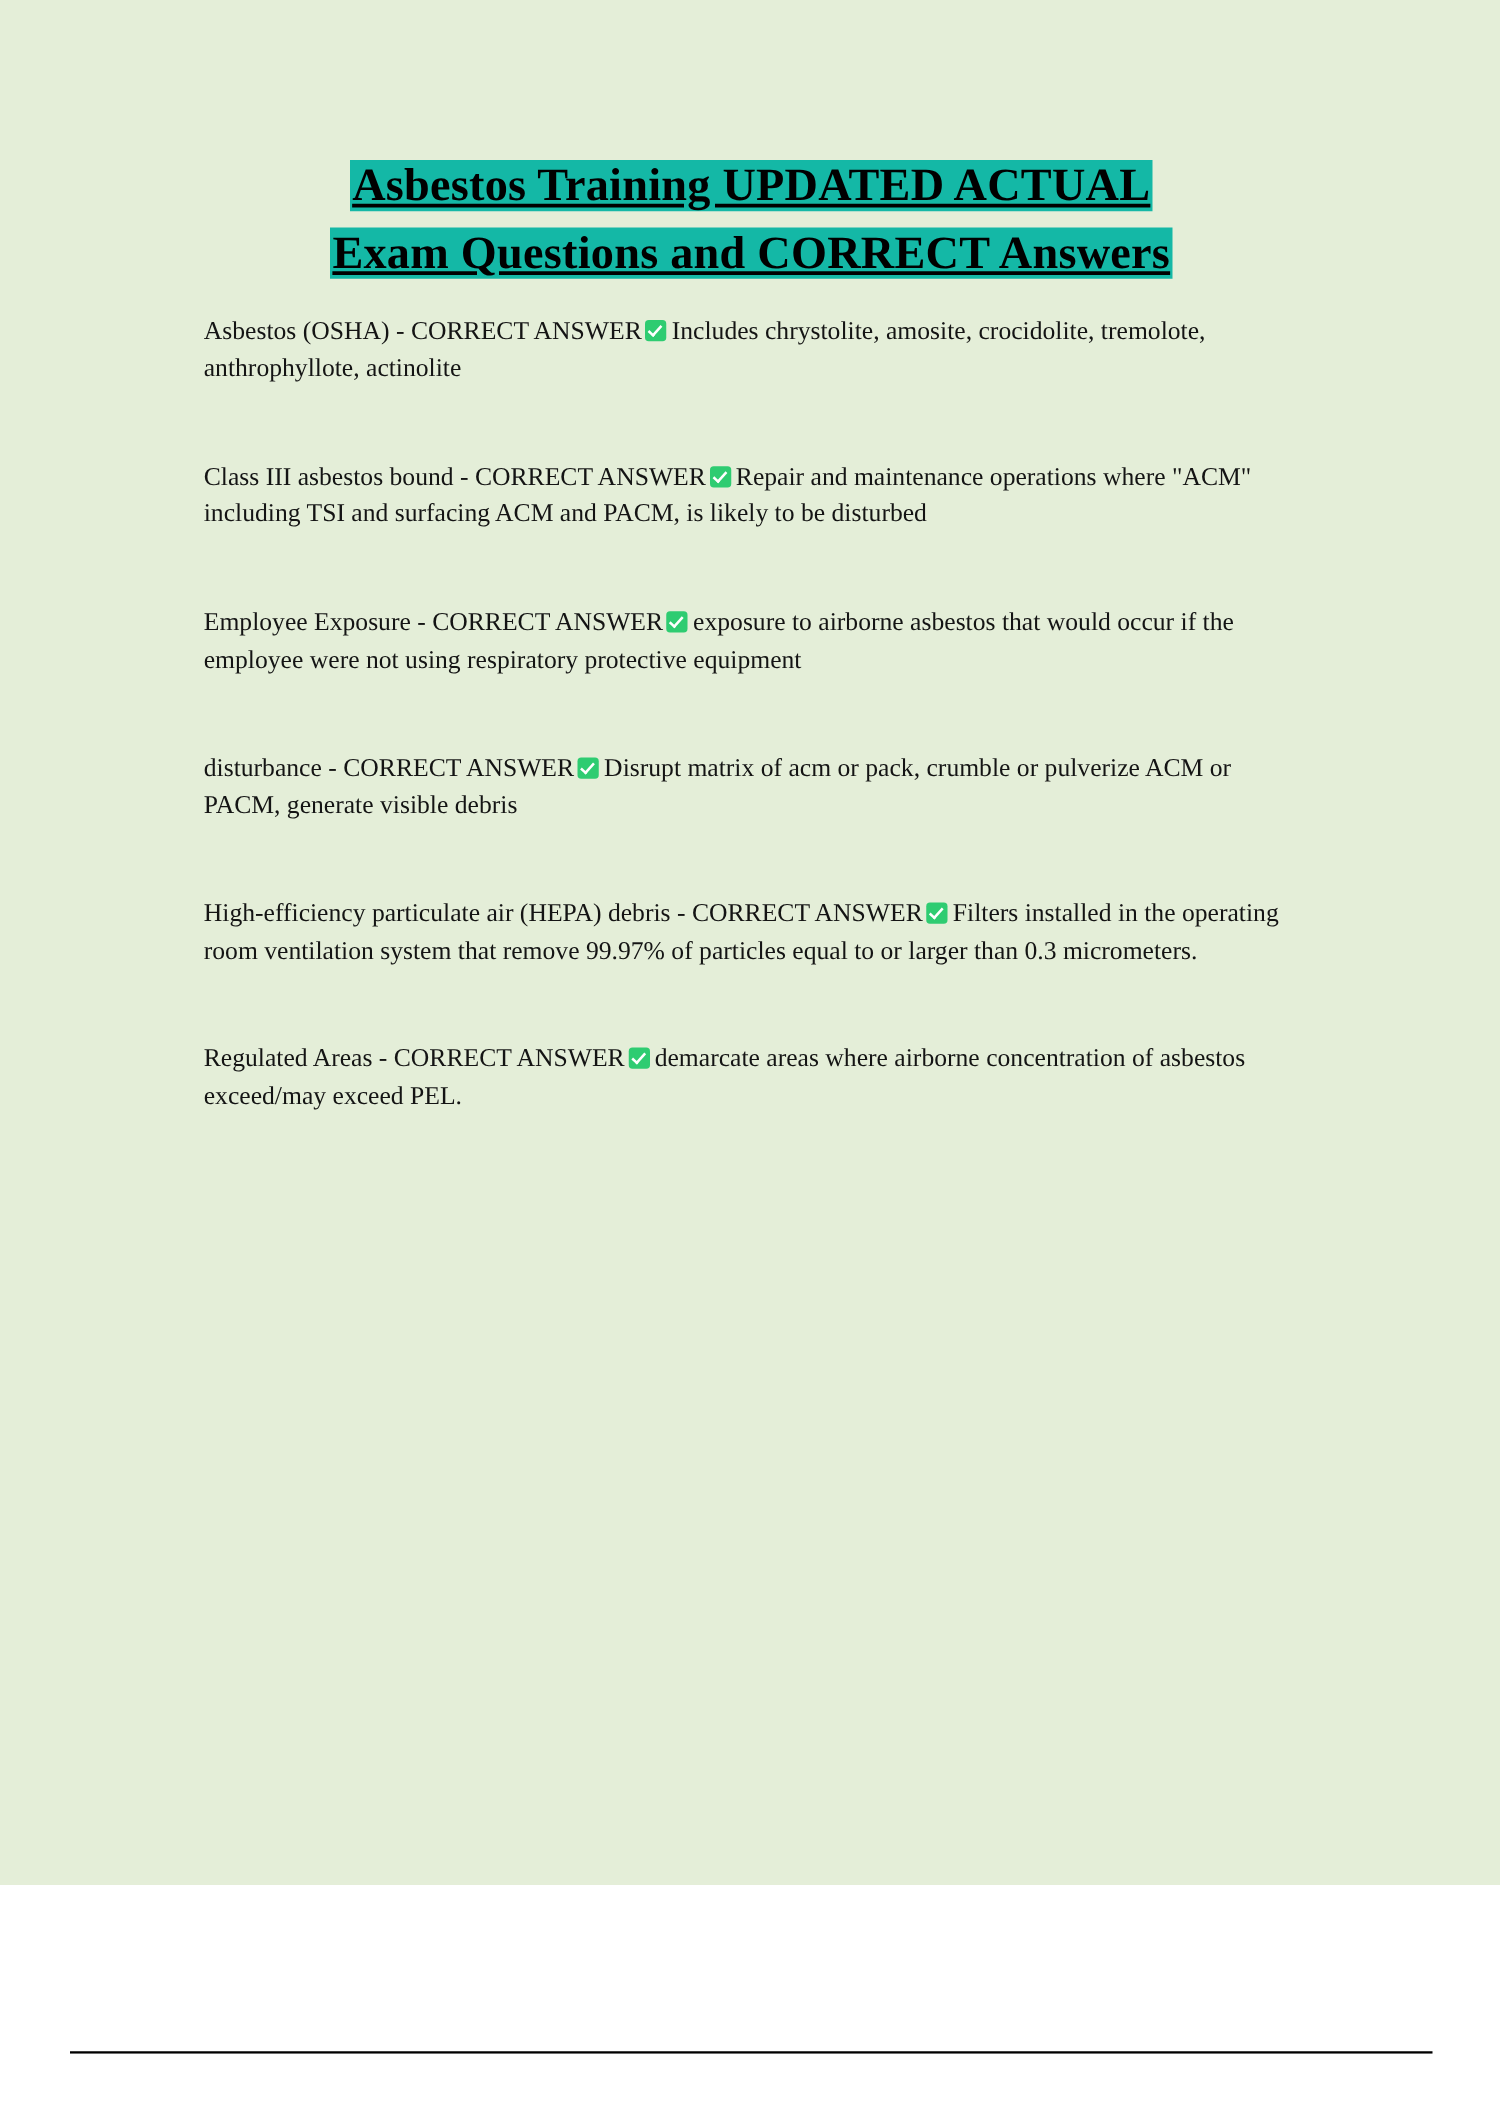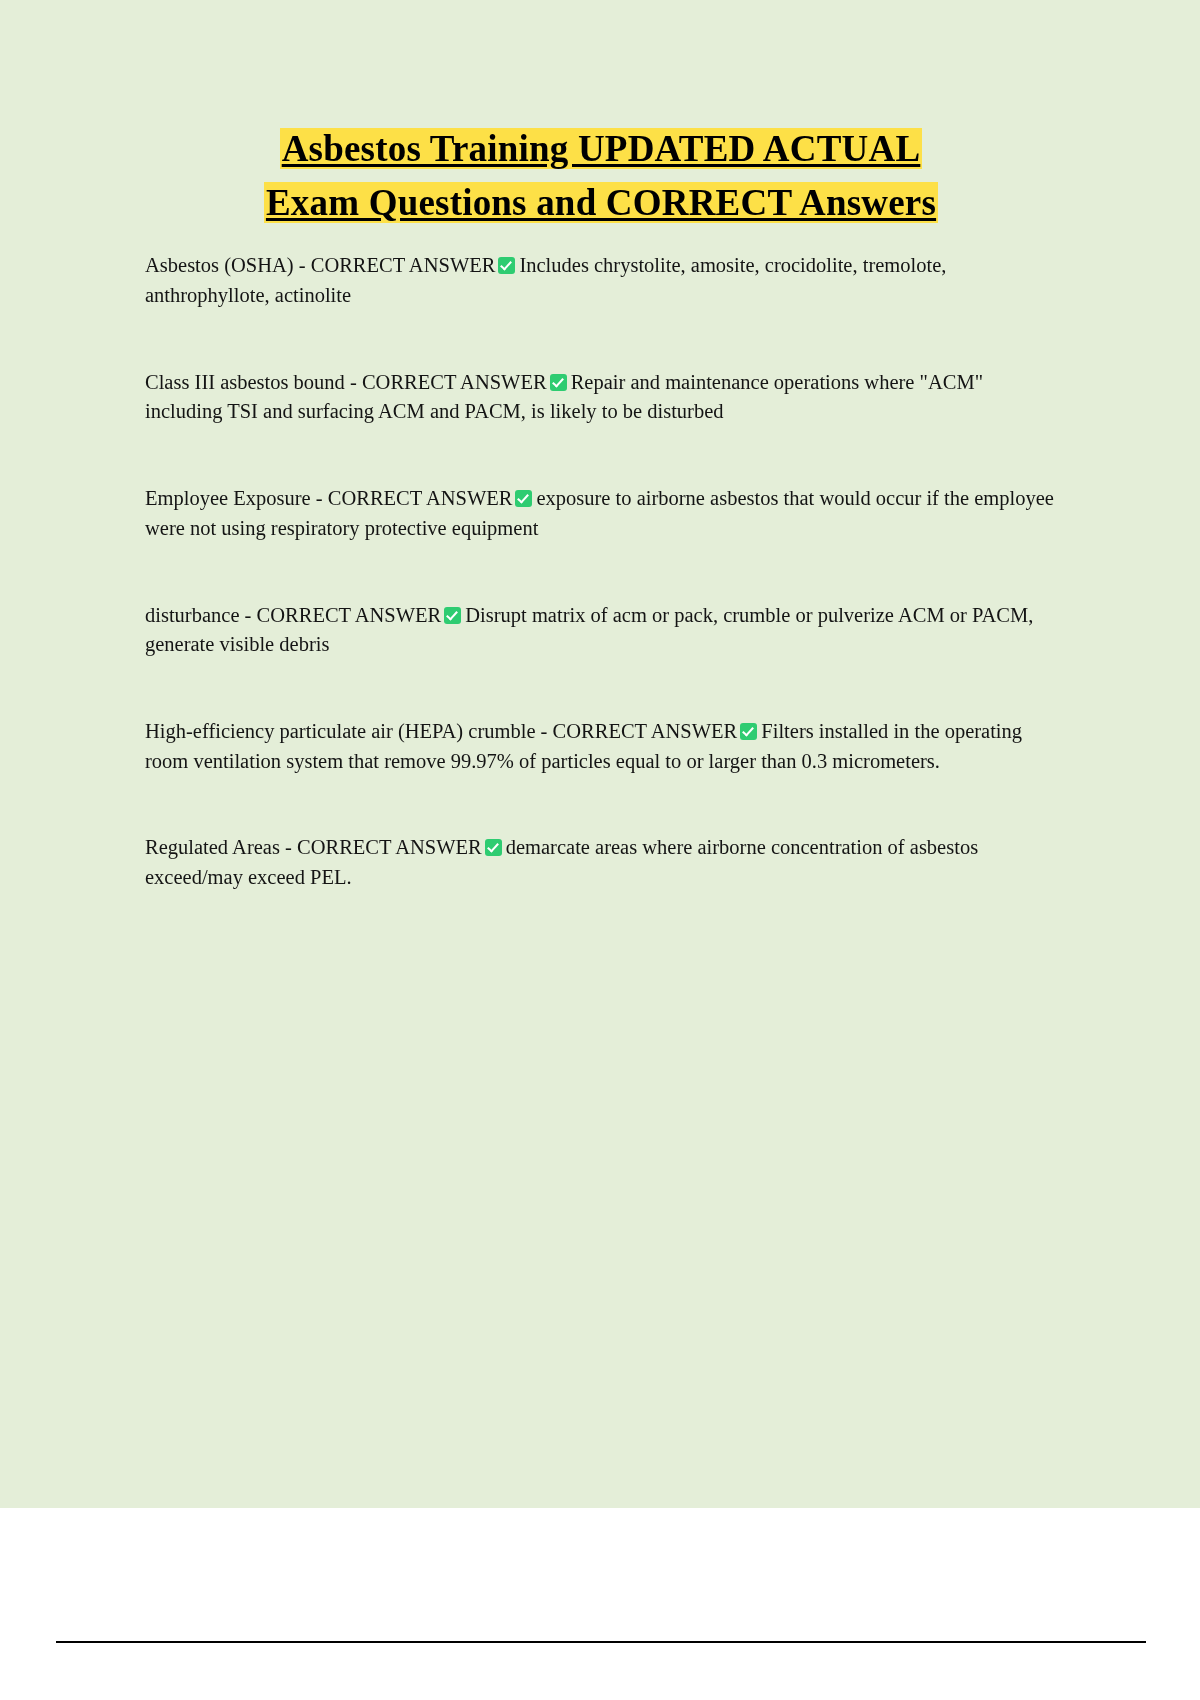--- a/index.html
+++ b/index.html
@@ -30,29 +30,29 @@
   .doc-title {
     text-align: center;
     font-size: 37px;
     font-weight: bold;
     line-height: 1.45;
     color: #000000;
     margin: 0 0 22px 0;
     letter-spacing: 0.2px;
   }
   .doc-title .hl {
-    background: #fde047;
+    background: #14b8a6;
     text-decoration: underline;
     text-underline-offset: 3px;
     padding: 0 2px;
     box-decoration-break: clone;
     -webkit-box-decoration-break: clone;
   }
   .qa-list {
-    margin: 0;
+    margin: 18px;
     padding: 0;
     list-style: none;
   }
   .qa-item {
     font-size: 20.5px;
     line-height: 1.45;
     color: #141414;
     margin: 0 0 57px 0;
     text-align: left;
   }
@@ -128,21 +128,21 @@
 
       <li class="qa-item">
         <span>Employee Exposure - CORRECT ANSWER</span><span class="check-icon"></span><span>exposure to airborne asbestos that would occur if the employee were not using respiratory protective equipment</span>
       </li>
 
       <li class="qa-item">
         <span>disturbance - CORRECT ANSWER</span><span class="check-icon"></span><span>Disrupt matrix of acm or pack, crumble or pulverize ACM or PACM, generate visible debris</span>
       </li>
 
       <li class="qa-item">
-        <span>High-efficiency particulate air (HEPA) crumble - CORRECT ANSWER</span><span class="check-icon"></span><span>Filters installed in the operating room ventilation system that remove 99.97% of particles equal to or larger than 0.3 micrometers.</span>
+        <span>High-efficiency particulate air (HEPA) debris - CORRECT ANSWER</span><span class="check-icon"></span><span>Filters installed in the operating room ventilation system that remove 99.97% of particles equal to or larger than 0.3 micrometers.</span>
       </li>
 
 
 
       <li class="qa-item">
         <span>Regulated Areas - CORRECT ANSWER</span><span class="check-icon"></span><span>demarcate areas where airborne concentration of asbestos exceed/may exceed PEL.</span>
       </li>
 
 
     </ul>

